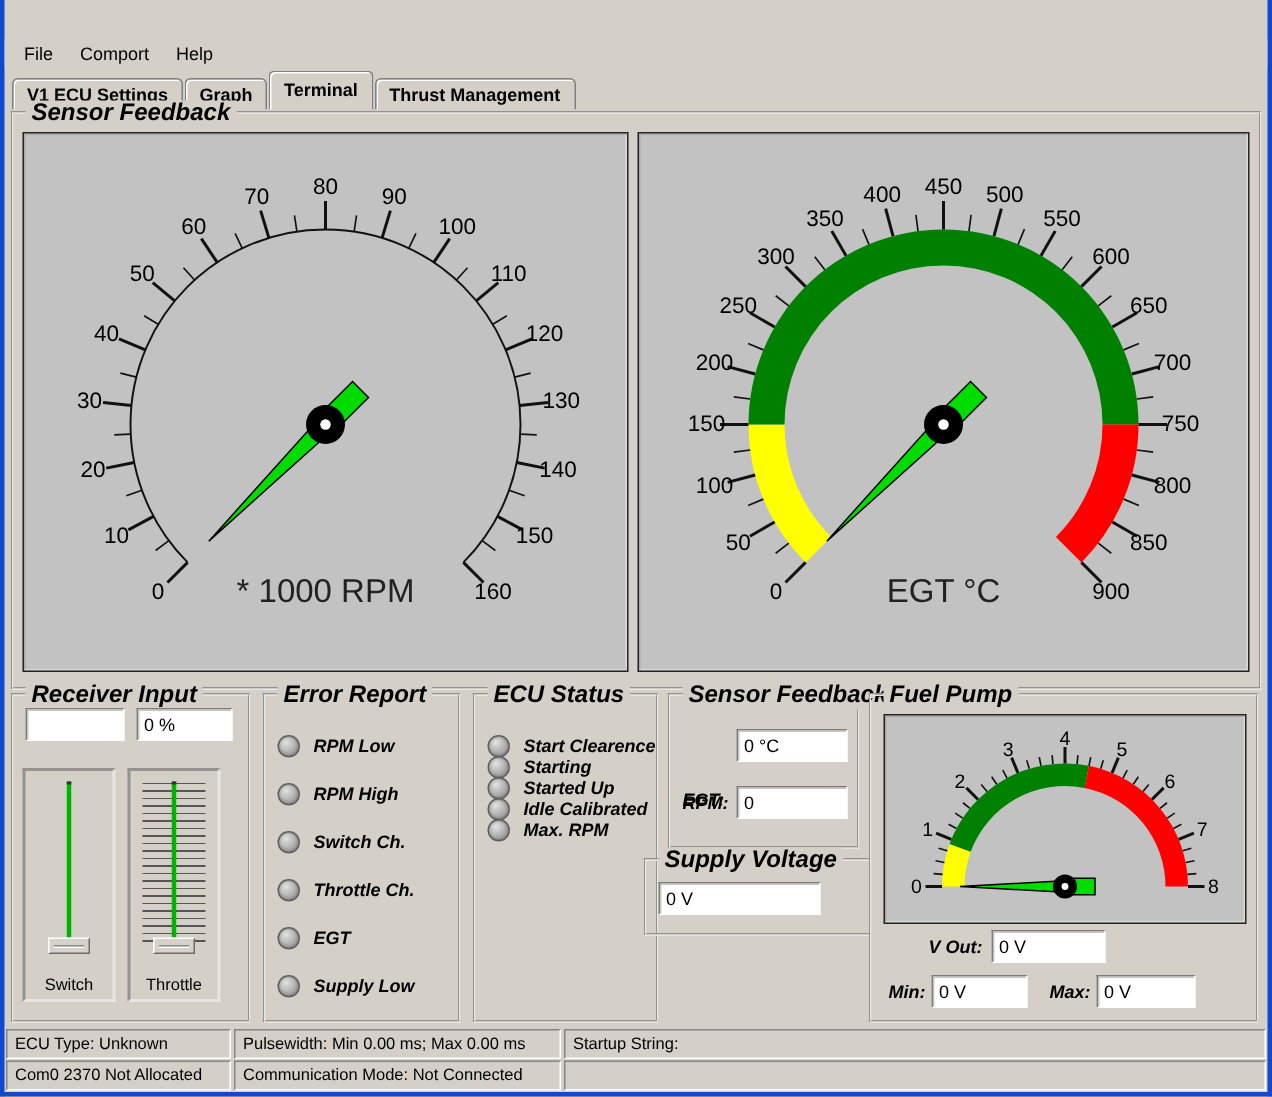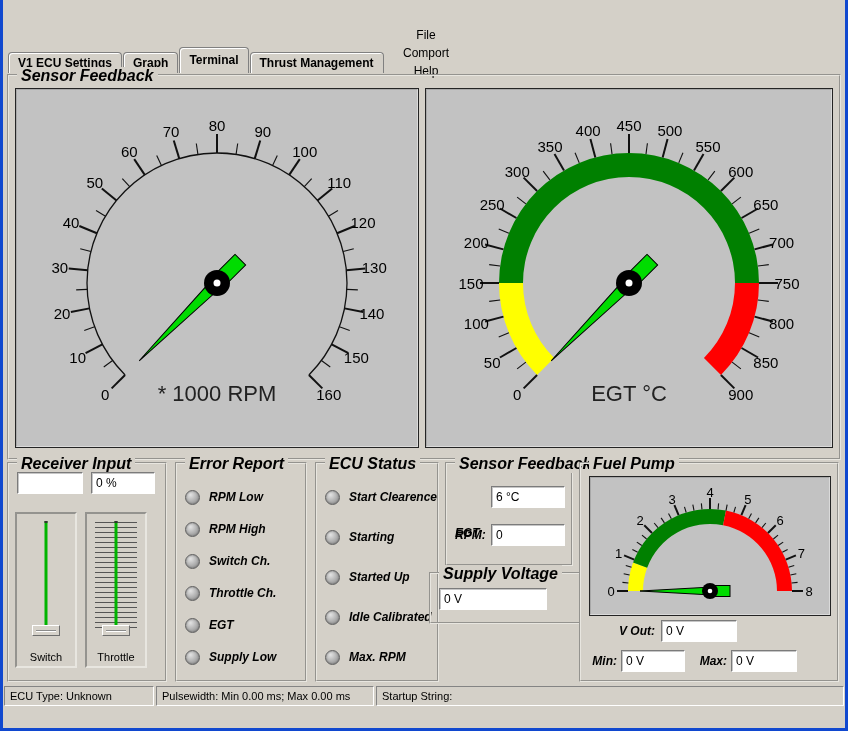--- a/index.html
+++ b/index.html
@@ -17,21 +17,21 @@
     flex:1;white-space:nowrap;overflow:hidden;}
   .winbtns{display:flex;gap:2px;}
   .wbtn{width:21px;height:21px;border-radius:3px;border:1px solid #fff;box-sizing:border-box;
     display:flex;align-items:center;justify-content:center;position:relative;
     background:linear-gradient(180deg,#9dbdf7,#3a6fe3 45%,#2557c7);}
   .wbtn.close{background:linear-gradient(180deg,#f0a58c,#d8553a 45%,#b93c20);color:#fff;
     font-size:12px;font-weight:bold;}
   .wbtn .minbar{position:absolute;left:4px;bottom:4px;width:8px;height:3px;background:#fff;}
   .wbtn .maxbox{width:9px;height:8px;border:1px solid #fff;border-top:2px solid #fff;}
   
-  .menubar{position:absolute;left:0;top:26px;right:0;height:20px;display:flex;align-items:center;padding-left:4px;background:#d4d0c8;flex-direction:column;}
+  .menubar{position:absolute;left:0;top:26px;right:0;height:20px;display:flex;align-items:center;padding-left:4px;background:#d4d0c8;}
   .menu-item{padding:2px 9px;cursor:default;}
   
   .tabrow{position:absolute;left:5px;top:46px;height:27px;display:flex;align-items:flex-end;}
   .tab{height:20px;line-height:20px;padding:0 9px;margin-right:1px;font-weight:bold;
     background:#d4d0c8;border:1px solid #808080;border-bottom:none;border-radius:4px 4px 0 0;
     box-shadow:inset 1px 1px 0 #fff;}
   .tab.selected{height:25px;line-height:25px;z-index:2;}
   
   .group{position:absolute;border:2px groove #e8e6e0;box-sizing:border-box;}
   .gtitle{position:absolute;top:-9px;left:8px;background:#d4d0c8;padding:0 4px;
@@ -266,21 +266,21 @@
         </div>
       <div class="led-row">
           <span class="led"></span>
           <span class="led-label">Supply Low</span>
         </div>
     </div>
   </div>
 
   <div class="group" style="left:312px;top:462px;width:124px;height:220px;">
     <span class="gtitle">ECU Status</span>
-    <div class="led-col" style="top:26px;gap:26px;">
+    <div class="led-col" style="top:26px;">
       <div class="led-row">
           <span class="led"></span>
           <span class="led-label">Start Clearence</span>
         </div>
       <div class="led-row">
           <span class="led"></span>
           <span class="led-label">Starting</span>
         </div>
       <div class="led-row">
           <span class="led"></span>
@@ -293,21 +293,21 @@
       <div class="led-row">
           <span class="led"></span>
           <span class="led-label">Max. RPM</span>
         </div>
     </div>
   </div>
 
   <div class="group" style="left:442px;top:462px;width:128px;height:104px;">
     <span class="gtitle">Sensor Feedback</span>
     <span class="lbl" style="left:8px;top:26px;margin-top:36px;">EGT:</span>
-    <div class="field" style="left:44px;top:22px;width:74px;">6 °C</div>
+    <div class="field" style="left:44px;top:22px;width:74px;">0 °C</div>
     <span class="lbl" style="left:8px;top:64px;">RPM:</span>
     <div class="field" style="left:44px;top:60px;width:74px;">0</div>
   </div>
 
   <div class="group" style="left:426px;top:572px;width:152px;height:52px;">
     <span class="gtitle">Supply Voltage</span>
     <div class="field" style="left:8px;top:14px;width:108px;">0 V</div>
   </div>
 
   <div class="group" style="left:576px;top:462px;width:260px;height:220px;">
@@ -373,14 +373,19 @@
     <div class="field" style="left:40px;top:186px;width:64px;">0 V</div>
     <span class="lbl" style="left:112px;top:190px;width:34px;text-align:right;">Max:</span>
     <div class="field" style="left:150px;top:186px;width:66px;">0 V</div>
   </div>
 
   <div class="statusbar" style="top:686px;">
     <div class="sb-cell" style="width:150px;">ECU Type: Unknown</div>
     <div class="sb-cell" style="width:218px;">Pulsewidth: Min 0.00 ms; Max 0.00 ms</div>
     <div class="sb-cell" style="flex:1;">Startup String:</div>
   </div>
+  <div class="statusbar" style="top:707px;">
+    <div class="sb-cell" style="width:150px;">Com0 2370 Not Allocated</div>
+    <div class="sb-cell" style="width:218px;">Communication Mode: Not Connected</div>
+    <div class="sb-cell" style="flex:1;"></div>
+  </div>
 
 </div>
 
 </body></html>

